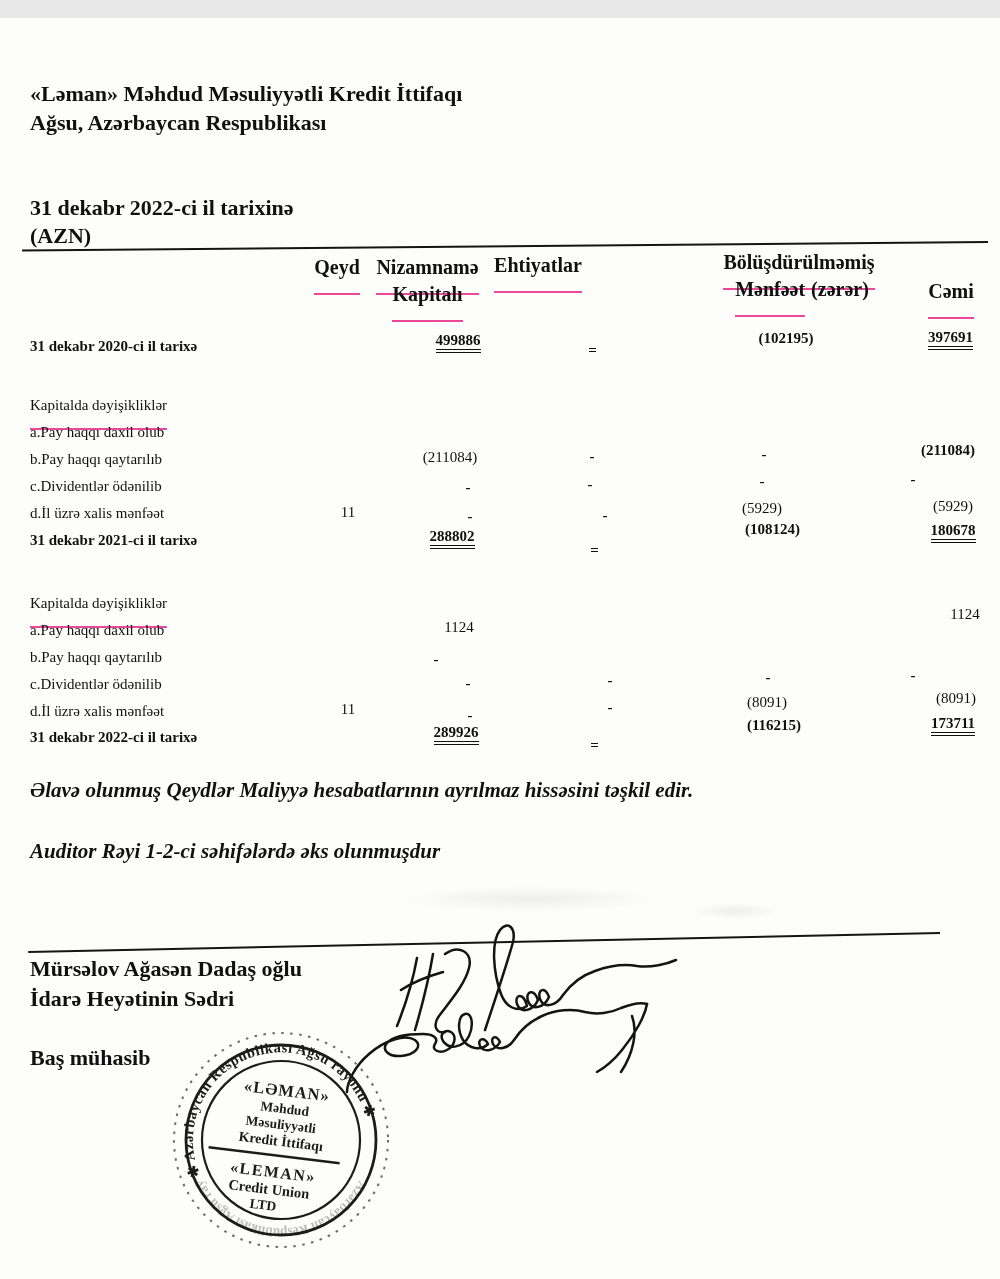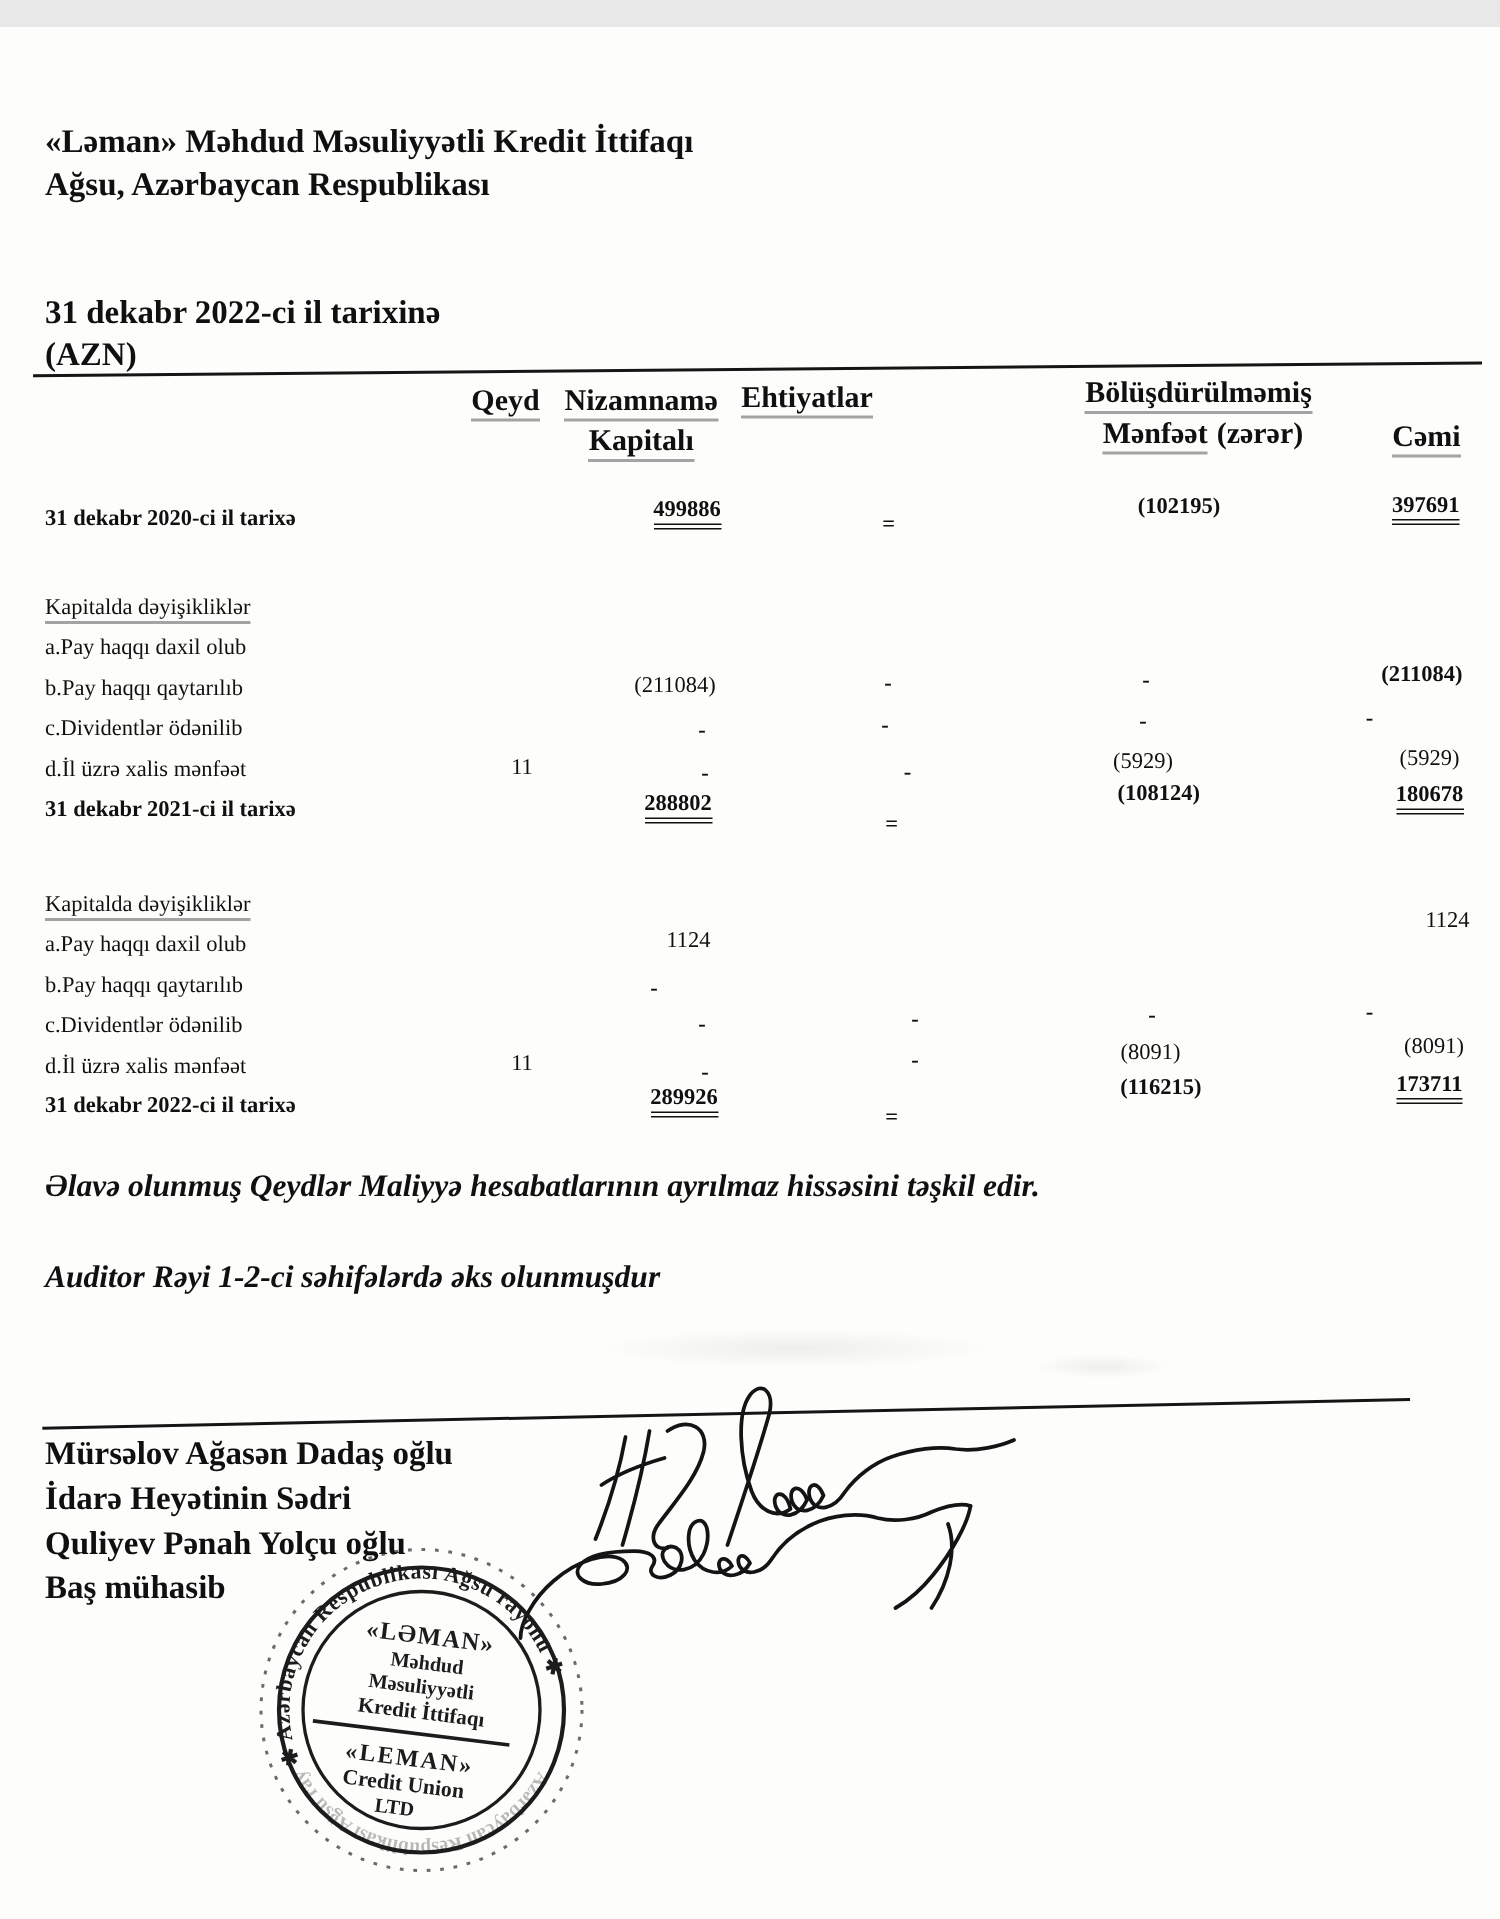--- a/index.html
+++ b/index.html
@@ -10,21 +10,21 @@
     overflow:hidden;
   }
   .t{position:absolute;white-space:nowrap;line-height:1.15;}
   .b{font-weight:bold;}
   .h1{font-size:22px;font-weight:bold;}
   .note{font-size:21px;font-weight:bold;font-style:italic;}
   .name{font-size:22px;font-weight:bold;}
   .cell{position:absolute;text-align:center;font-size:15px;white-space:nowrap;line-height:1.15;}
   .cell.l{text-align:left;}
   .hc{font-size:20px;font-weight:bold;}
-  .u{border-bottom:2px solid #a3a3a3;padding-bottom:1px;}
+  .u{border-bottom:2px solid #ec4899;padding-bottom:15px;}
   .uu{border-bottom:4px double #101010;padding-bottom:1px;}
   .eq{font-size:15px;font-weight:bold;}
   .zr{margin-left:6px;}
   .rule{position:absolute;border-top:2px solid #151515;}
   .rule-azn{left:22px;top:223px;width:966px;transform:rotate(-0.5deg);transform-origin:right top;}
   .rule-sign{left:28px;top:914px;width:912px;transform:rotate(-1.2deg);transform-origin:right top;}
   .smudge{position:absolute;background:radial-gradient(closest-side,rgba(40,40,40,0.07),rgba(40,40,40,0));}
   .sig-svg,.stamp-svg{position:absolute;}
   .sig-svg path{fill:none;stroke:#141414;stroke-width:2.5;stroke-linecap:round;stroke-linejoin:round;}
   .stamp-svg text{font-family:"Liberation Serif","DejaVu Serif",serif;font-weight:bold;fill:#1c1c1c;}
@@ -115,21 +115,20 @@
 
   <div class="t note" style="left:30px;top:760px">Əlavə olunmuş Qeydlər Maliyyə hesabatlarının ayrılmaz hissəsini təşkil edir.</div>
   <div class="t note" style="left:30px;top:821px">Auditor Rəyi 1-2-ci səhifələrdə əks olunmuşdur</div>
 
   <div class="smudge" style="left:400px;top:868px;width:260px;height:26px"></div>
   <div class="smudge" style="left:690px;top:885px;width:90px;height:16px"></div>
 
   <div class="rule rule-sign"></div>
   <div class="t name" style="left:30px;top:938px">Mürsəlov Ağasən Dadaş oğlu</div>
   <div class="t name" style="left:30px;top:968px">İdarə Heyətinin Sədri</div>
-  <div class="t name" style="left:30px;top:998px">Quliyev Pənah Yolçu oğlu</div>
   <div class="t name" style="left:30px;top:1027px">Baş mühasib</div>
 
   <svg class="sig-svg" style="left:340px;top:896px" width="345" height="185" viewBox="-5 0 345 185">
     <path d="M 72,44 C 68,66 60,92 52,112 M 88,40 C 84,64 77,92 70,116 M 56,76 C 68,68 84,62 98,58"></path>
     <path d="M 100,40 C 114,30 128,38 124,54 C 120,70 106,86 94,102 C 88,110 90,120 100,118"></path>
     <path d="M 140,116 C 150,86 162,50 168,28 C 171,14 163,6 155,16 C 146,28 148,58 156,80 C 161,93 172,99 182,92 C 179,78 169,80 172,90 C 176,100 188,97 193,86 C 189,74 180,77 183,87 C 187,97 199,94 204,83 C 200,72 192,75 195,85 C 199,95 211,92 218,81 C 226,70 238,61 250,57 C 264,52 280,50 292,52 C 306,54 322,50 331,46"></path>
     <path d="M 2,178 C 2,168 10,152 24,140 C 40,126 60,120 70,126 C 78,132 70,141 56,142 C 44,143 36,136 42,129 C 48,122 64,120 78,120 C 88,120 94,124 90,130 C 86,136 94,140 102,136 C 110,132 112,122 106,118 C 100,115 94,120 98,127 C 104,136 118,134 124,122 C 129,111 127,98 120,100 C 113,102 112,116 118,126 C 124,135 136,137 143,130 C 139,122 132,125 135,132 C 139,139 150,137 155,128 C 151,120 145,123 148,130 C 152,137 163,135 169,126 C 176,115 186,107 197,102 C 210,96 227,94 240,98 C 252,101 266,99 276,94 C 286,90 296,88 302,90"></path>
     <path d="M 302,90 C 300,102 290,120 277,136 C 269,146 259,154 252,158 M 287,102 C 293,118 288,140 276,158"></path>
   </svg>
 

